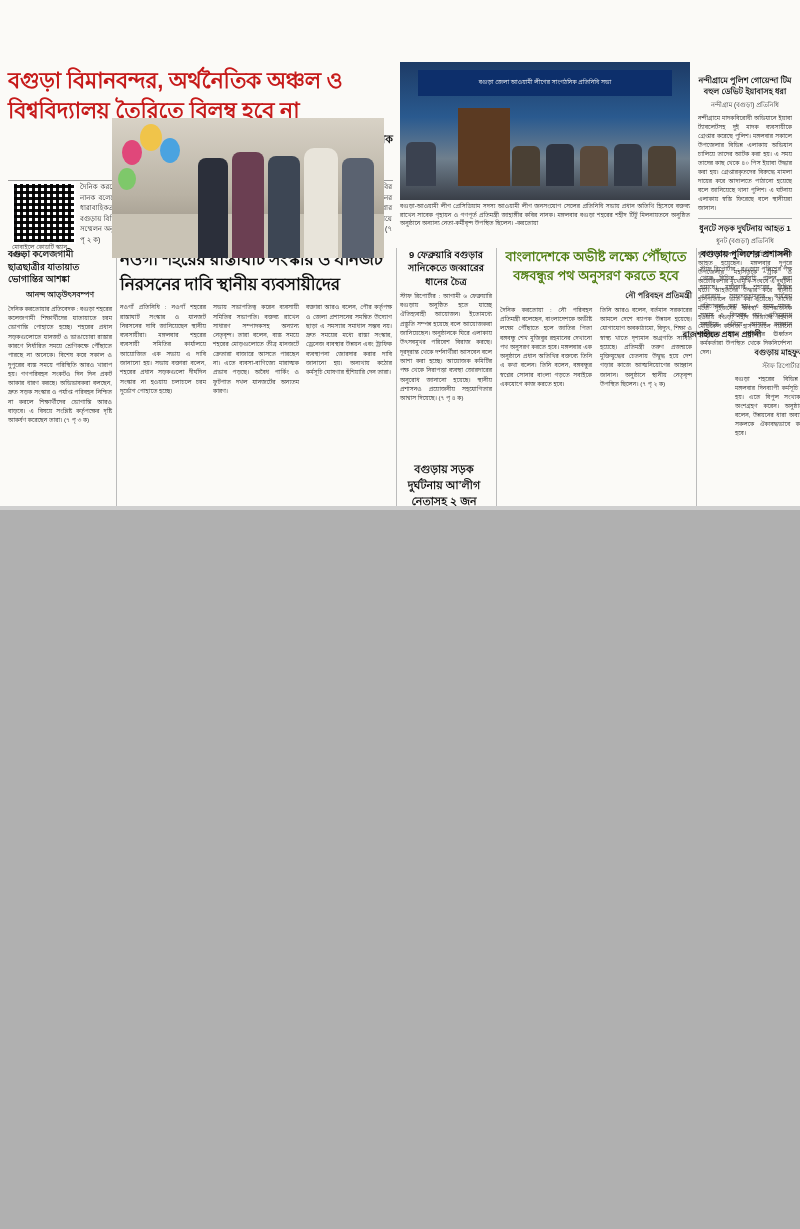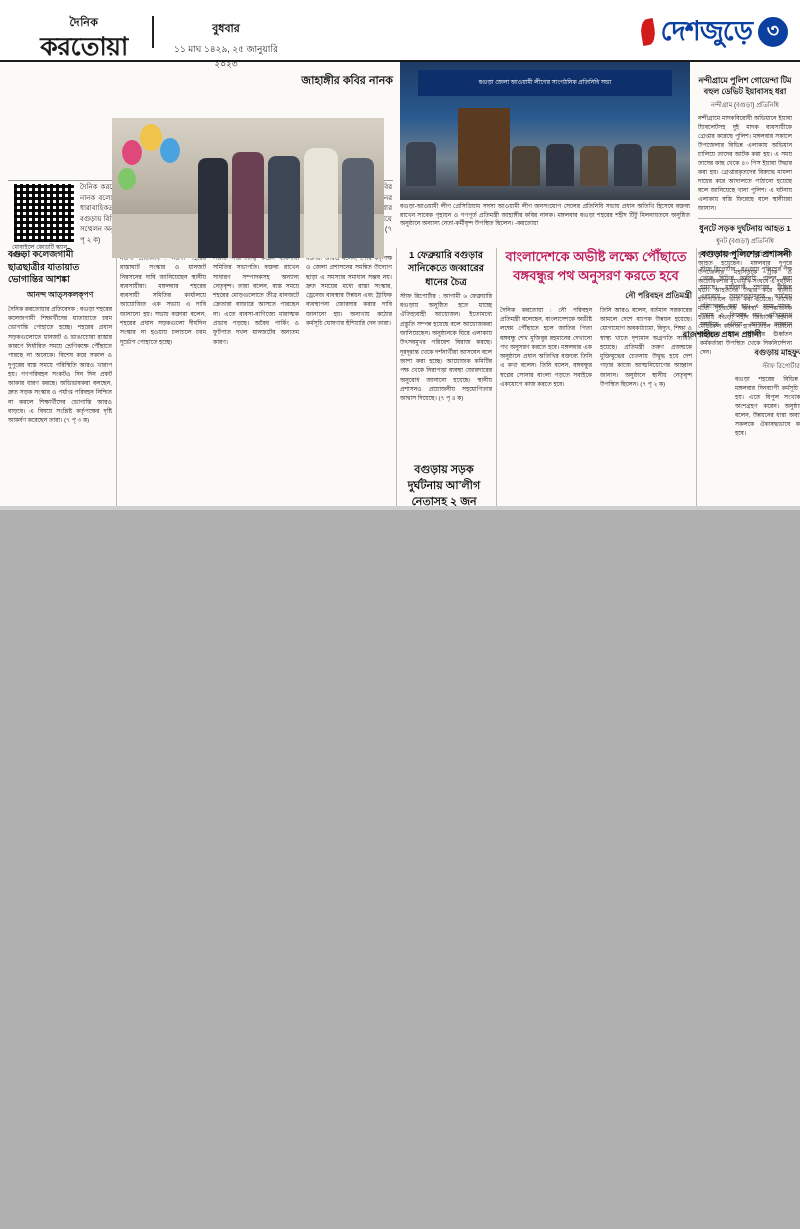--- a/index.html
+++ b/index.html
@@ -63,57 +63,41 @@
   .c2 .cols3{display:flex;gap:7px;margin-top:6px;}
   .c2 .cols3 div{width:33%;font-size:6px;line-height:1.55;text-align:justify;color:#222;}
   .photo-mid{position:absolute;left:112px;top:118px;width:272px;height:140px;background:linear-gradient(#d8d2c6,#b9b2a4 55%,#8d867a);overflow:hidden;}
   .balloon{position:absolute;border-radius:50%;}
 
   .c3{position:absolute;left:392px;top:0;width:92px;}
   .c3 h2{margin:0;font-size:9.5px;line-height:1.4;font-weight:bold;text-align:center;color:#111;}
   .c3 .body{font-size:6px;line-height:1.55;text-align:justify;margin-top:4px;color:#222;}
 
   .c4{position:absolute;left:492px;top:0;width:192px;}
-  .c4 h2{margin:0;font-size:13px;line-height:1.45;font-weight:bold;text-align:center;color:#be185d;}
+  .c4 h2{margin:0;font-size:13px;line-height:1.45;font-weight:bold;text-align:center;color:#4d7c0f;}
   .c4 .sub{font-size:8px;font-weight:bold;text-align:right;margin-top:3px;color:#222;}
   .c4 .cols2{display:flex;gap:8px;margin-top:4px;}
   .c4 .cols2 div{width:50%;font-size:6px;line-height:1.55;text-align:justify;color:#222;}
 
   .c5{position:absolute;left:692px;top:0;width:92px;}
   .c5 h2{margin:0;font-size:9px;line-height:1.4;font-weight:bold;text-align:center;color:#111;}
   .c5 .body{font-size:6px;line-height:1.55;text-align:justify;margin-top:4px;color:#222;}
 
   .bottom-head{position:absolute;font-size:11px;font-weight:bold;line-height:1.45;color:#111;text-align:center;}
   .fold{position:absolute;left:0;top:506px;width:800px;height:4px;background:#cfcfcf;}
 </style>
 </head>
 <body>
 
 <div class="page">
   <div class="paper">
 
-    <div class="masthead">
-      <div class="mast-left">
-        <div class="small">দৈনিক</div>
-        <div class="big">করতোয়া</div>
-      </div>
-      <div class="mast-rule"></div>
-      <div class="mast-date">
-        <div class="d1">বুধবার</div>
-        <div class="d2">১১ মাঘ ১৪২৯, ২৫ জানুয়ারি ২০২৩</div>
-      </div>
-      <div class="mast-logo">
-        <span class="leaf"></span>
-        <span class="bn">দেশজুড়ে</span>
-        <span class="circle">৩</span>
-      </div>
-      <div class="mast-bottom-rule"></div>
-    </div>
 
     <div class="lead">
+      <h1>বগুড়া বিমানবন্দর, অর্থনৈতিক অঞ্চল ও বিশ্ববিদ্যালয় তৈরিতে বিলম্ব হবে না</h1>
       <div class="byline">জাহাঙ্গীর কবির নানক</div>
     </div>
     <div class="lead-rule"></div>
     <div class="qr"></div>
     <div class="lead-caption">মোবাইলে কোডটি স্ক্যান করুন</div>
     <div class="lead-body">দৈনিক করতোয়া : আওয়ামী লীগের প্রেসিডিয়াম সদস্য ও সাবেক গৃহায়ন এবং গণপূর্ত প্রতিমন্ত্রী জাহাঙ্গীর কবির নানক বলেছেন, বগুড়ায় বিমানবন্দর, অর্থনৈতিক অঞ্চল ও বিশ্ববিদ্যালয় তৈরিতে আর বিলম্ব হবে না। উন্নয়নের ধারাবাহিকতা অব্যাহত রাখতে শেখ হাসিনার হাতকে শক্তিশালী করতে হবে। তিনি দ্বিতীয় দিনের মতো মঙ্গলবার বগুড়ায় বিভিন্ন কর্মসূচিতে অংশ নিয়ে এসব কথা বলেন। শেষ খবরটির চতুর্থ দফায়ের ইউনিয়ন ও উপজেলা পর্যায়ে সম্মেলন অনুষ্ঠিত হয়। সেই উপলক্ষে সাংগঠনিক প্রতিনিধি সভায় প্রধান অতিথির বক্তব্যে তিনি এসব কথা বলেন। (৭ পৃ ২ ক)</div>
 
     <div class="photo-top">
       <div class="banner">বগুড়া জেলা আওয়ামী লীগের সাংগঠনিক প্রতিনিধি সভা</div>
       <div class="podium"></div>
@@ -141,34 +125,35 @@
     </div>
 
     <div class="cols">
       <div class="vline" style="left:108px;"></div>
       <div class="vline" style="left:388px;"></div>
       <div class="vline" style="left:488px;"></div>
       <div class="vline" style="left:688px;"></div>
 
       <div class="c1">
         <h2>বগুড়া কলেজগামী ছাত্রছাত্রীর যাতায়াত ভোগান্তির আশঙ্কা</h2>
-        <div class="sub">আনন্দ আত্সকলক্পণ</div>
+        <div class="sub">আনন্দ আত্উৎসবম্পণ</div>
         <div class="body">দৈনিক করতোয়ার প্রতিবেদক : বগুড়া শহরের কলেজগামী শিক্ষার্থীদের যাতায়াতে চরম ভোগান্তি পোহাতে হচ্ছে। শহরের প্রধান সড়কগুলোতে যানজট ও ভাঙাচোরা রাস্তার কারণে নির্ধারিত সময়ে শ্রেণিকক্ষে পৌঁছাতে পারছে না অনেকে। বিশেষ করে সকাল ও দুপুরের ব্যস্ত সময়ে পরিস্থিতি আরও খারাপ হয়। গণপরিবহন সংকটও দিন দিন প্রকট আকার ধারণ করছে। অভিভাবকরা বলছেন, দ্রুত সড়ক সংস্কার ও পর্যাপ্ত পরিবহন নিশ্চিত না করলে শিক্ষার্থীদের ভোগান্তি আরও বাড়বে। এ বিষয়ে সংশ্লিষ্ট কর্তৃপক্ষের দৃষ্টি আকর্ষণ করেছেন তারা। (৭ পৃ ৩ ক)</div>
       </div>
 
       <div class="c2">
+        <h2>নওগাঁ শহরের রাস্তাঘাট সংস্কার ও যানজট নিরসনের দাবি স্থানীয় ব্যবসায়ীদের</h2>
         <div class="cols3">
           <div>নওগাঁ প্রতিনিধি : নওগাঁ শহরের রাস্তাঘাট সংস্কার ও যানজট নিরসনের দাবি জানিয়েছেন স্থানীয় ব্যবসায়ীরা। মঙ্গলবার শহরের ব্যবসায়ী সমিতির কার্যালয়ে আয়োজিত এক সভায় এ দাবি জানানো হয়। সভায় বক্তারা বলেন, শহরের প্রধান সড়কগুলো দীর্ঘদিন সংস্কার না হওয়ায় চলাচলে চরম দুর্ভোগ পোহাতে হচ্ছে।</div>
           <div>সভায় সভাপতিত্ব করেন ব্যবসায়ী সমিতির সভাপতি। বক্তব্য রাখেন সাধারণ সম্পাদকসহ অন্যান্য নেতৃবৃন্দ। তারা বলেন, ব্যস্ত সময়ে শহরের মোড়গুলোতে তীব্র যানজটে ক্রেতারা বাজারে আসতে পারছেন না। এতে ব্যবসা-বাণিজ্যে মারাত্মক প্রভাব পড়ছে। অবৈধ পার্কিং ও ফুটপাত দখল যানজটের অন্যতম কারণ।</div>
           <div>বক্তারা আরও বলেন, পৌর কর্তৃপক্ষ ও জেলা প্রশাসনের সমন্বিত উদ্যোগ ছাড়া এ সমস্যার সমাধান সম্ভব নয়। দ্রুত সময়ের মধ্যে রাস্তা সংস্কার, ড্রেনেজ ব্যবস্থার উন্নয়ন এবং ট্রাফিক ব্যবস্থাপনা জোরদার করার দাবি জানানো হয়। অন্যথায় কঠোর কর্মসূচি ঘোষণার হুঁশিয়ারি দেন তারা।</div>
         </div>
       </div>
 
       <div class="c3">
-        <h2>1 ফেব্রুয়ারি বগুড়ার সানিকেতে জব্বারের ধানের চৈত্র</h2>
+        <h2>9 ফেব্রুয়ারি বগুড়ার সানিকেতে জব্বারের ধানের চৈত্র</h2>
         <div class="body">স্টাফ রিপোর্টার : আগামী ৬ ফেব্রুয়ারি বগুড়ায় অনুষ্ঠিত হতে যাচ্ছে ঐতিহ্যবাহী আয়োজন। ইতোমধ্যে প্রস্তুতি সম্পন্ন হয়েছে বলে আয়োজকরা জানিয়েছেন। অনুষ্ঠানকে ঘিরে এলাকায় উৎসবমুখর পরিবেশ বিরাজ করছে। দূরদূরান্ত থেকে দর্শনার্থীরা আসবেন বলে আশা করা হচ্ছে। আয়োজক কমিটির পক্ষ থেকে নিরাপত্তা ব্যবস্থা জোরদারের অনুরোধ জানানো হয়েছে। স্থানীয় প্রশাসনও প্রয়োজনীয় সহযোগিতার আশ্বাস দিয়েছে। (৭ পৃ ৪ ক)</div>
       </div>
 
       <div class="c4">
         <h2>বাংলাদেশকে অভীষ্ট লক্ষ্যে পৌঁছাতে বঙ্গবন্ধুর পথ অনুসরণ করতে হবে</h2>
         <div class="sub">নৌ পরিবহন প্রতিমন্ত্রী</div>
         <div class="cols2">
           <div>দৈনিক করতোয়া : নৌ পরিবহন প্রতিমন্ত্রী বলেছেন, বাংলাদেশকে অভীষ্ট লক্ষ্যে পৌঁছাতে হলে জাতির পিতা বঙ্গবন্ধু শেখ মুজিবুর রহমানের দেখানো পথ অনুসরণ করতে হবে। মঙ্গলবার এক অনুষ্ঠানে প্রধান অতিথির বক্তব্যে তিনি এ কথা বলেন। তিনি বলেন, বঙ্গবন্ধুর স্বপ্নের সোনার বাংলা গড়তে সবাইকে একযোগে কাজ করতে হবে।</div>
           <div>তিনি আরও বলেন, বর্তমান সরকারের আমলে দেশে ব্যাপক উন্নয়ন হয়েছে। যোগাযোগ অবকাঠামো, বিদ্যুৎ, শিক্ষা ও স্বাস্থ্য খাতে দৃশ্যমান অগ্রগতি সাধিত হয়েছে। প্রতিমন্ত্রী তরুণ প্রজন্মকে মুক্তিযুদ্ধের চেতনায় উদ্বুদ্ধ হয়ে দেশ গড়ার কাজে আত্মনিয়োগের আহ্বান জানান। অনুষ্ঠানে স্থানীয় নেতৃবৃন্দ উপস্থিত ছিলেন। (৭ পৃ ২ ক)</div>
         </div>

